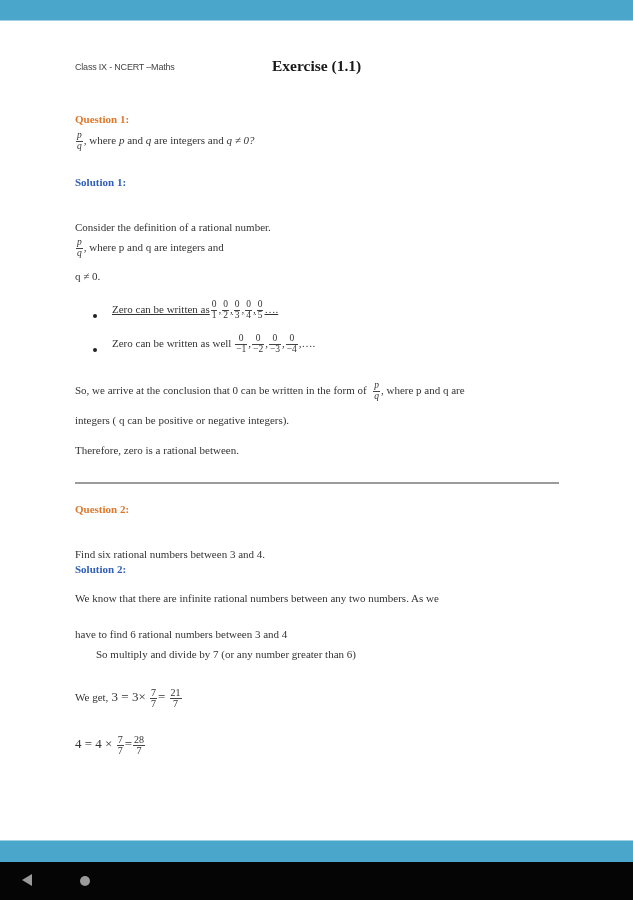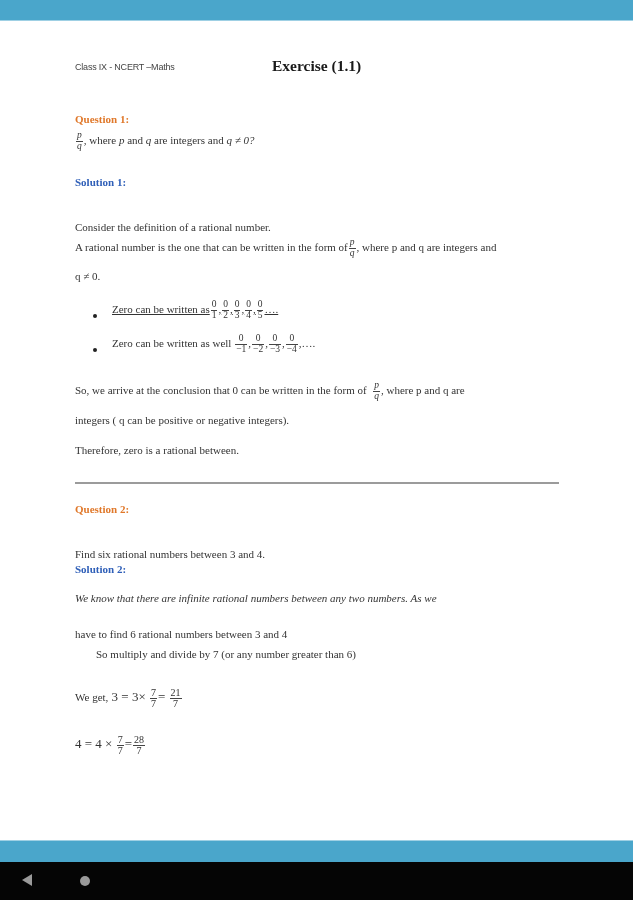--- a/index.html
+++ b/index.html
@@ -46,21 +46,21 @@
   <span class="ital">p</span>
   <span>and</span>
   <span class="ital">q</span>
   <span>are integers and</span>
   <span class="ital">q ≠  0?</span>
 </div>
 
 <div class="abs s-label" style="left:75px; top:176px;">Solution 1:</div>
 <div class="abs txt" style="left:75px; top:221px;">Consider the definition of a rational number.</div>
 <div class="abs txt" style="left:75px; top:238px;">
-  <span>A rational number is the one that can be written in the form of</span><span class="frac ital"><span class="num">p</span><span class="den">q</span></span><span>, where p and q are integers and</span>
+  <span class="frac ital"><span class="num">p</span><span class="den">q</span></span><span>, where p and q are integers and</span>
 </div>
 <div class="abs txt" style="left:75px; top:270px;">q ≠ 0.</div>
 
 <div class="bullet" style="left:93px; top:314px;"></div>
 <div class="abs txt" style="left:112px; top:300px;text-decoration:underline;">
   <span>Zero can be written as</span><span class="frac"><span class="num">0</span><span class="den">1</span></span>,<span class="frac"><span class="num">0</span><span class="den">2</span></span>,<span class="frac"><span class="num">0</span><span class="den">3</span></span>,<span class="frac"><span class="num">0</span><span class="den">4</span></span>,<span class="frac"><span class="num">0</span><span class="den">5</span></span><span>….</span>
 </div>
 <div class="bullet" style="left:93px; top:348px;"></div>
 <div class="abs txt" style="left:112px; top:334px;">
   <span>Zero can be written as well</span> <span class="frac"><span class="num">0</span><span class="den">−1</span></span>,<span class="frac"><span class="num">0</span><span class="den">−2</span></span>,<span class="frac"><span class="num">0</span><span class="den">−3</span></span>,<span class="frac"><span class="num">0</span><span class="den">−4</span></span><span>,….</span>
@@ -71,21 +71,21 @@
 </div>
 <div class="abs txt" style="left:75px; top:414px;">integers ( q can be positive or negative integers).</div>
 <div class="abs txt" style="left:75px; top:444px;">Therefore, zero is a rational between.</div>
 
 <div class="rule"></div>
 
 <div class="abs q-label" style="left:75px; top:503px;">Question 2:</div>
 <div class="abs txt" style="left:75px; top:548px;">Find six rational numbers between 3 and 4.</div>
 
 <div class="abs s-label" style="left:75px; top:563px;">Solution 2:</div>
-<div class="abs txt" style="left:75px; top:592px;font-style:italic;">We know that there are infinite rational numbers between any two numbers. As we</div>
+<div class="abs txt" style="left:75px; top:592px;">We know that there are infinite rational numbers between any two numbers. As we</div>
 <div class="abs txt" style="left:75px; top:620px;margin-top:8px;">have to find 6 rational numbers between 3 and 4</div>
 <div class="abs txt" style="left:75px; top:648px;margin-left:21px;">So multiply and divide by 7 (or any number greater than 6)</div>
 
 <div class="abs math" style="left:75px; top:688px;">
   <span class="txt" style="font-size:11px;">We get,</span>
   <span>3 = 3×</span>
   <span class="frac noline"><span class="num" style="border-bottom:1px solid #444;">7</span><span class="den">7</span></span><span>=</span>
   <span class="frac"><span class="num">21</span><span class="den">7</span></span>
 </div>
 

